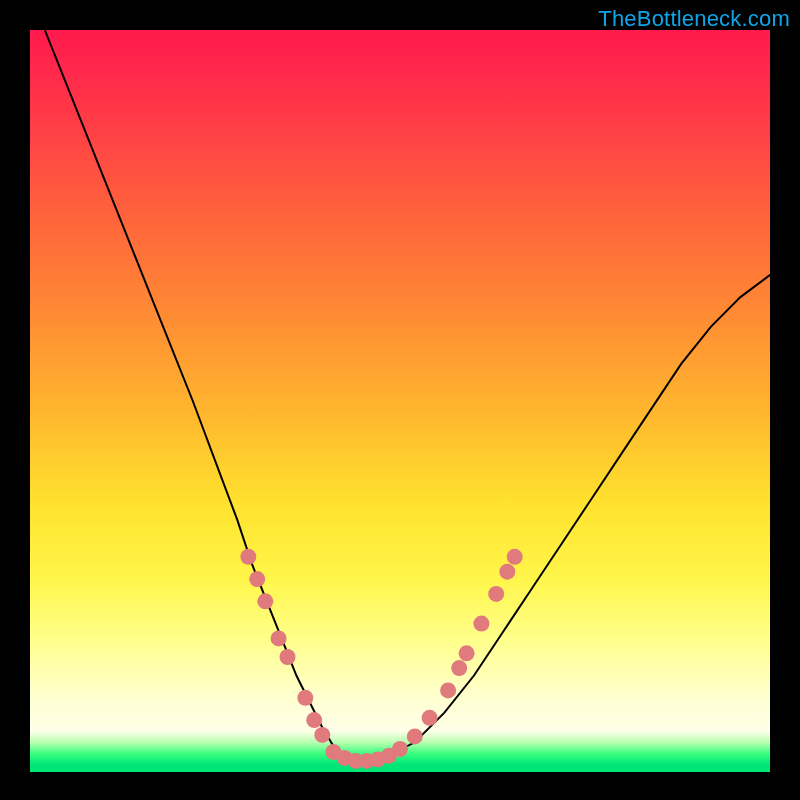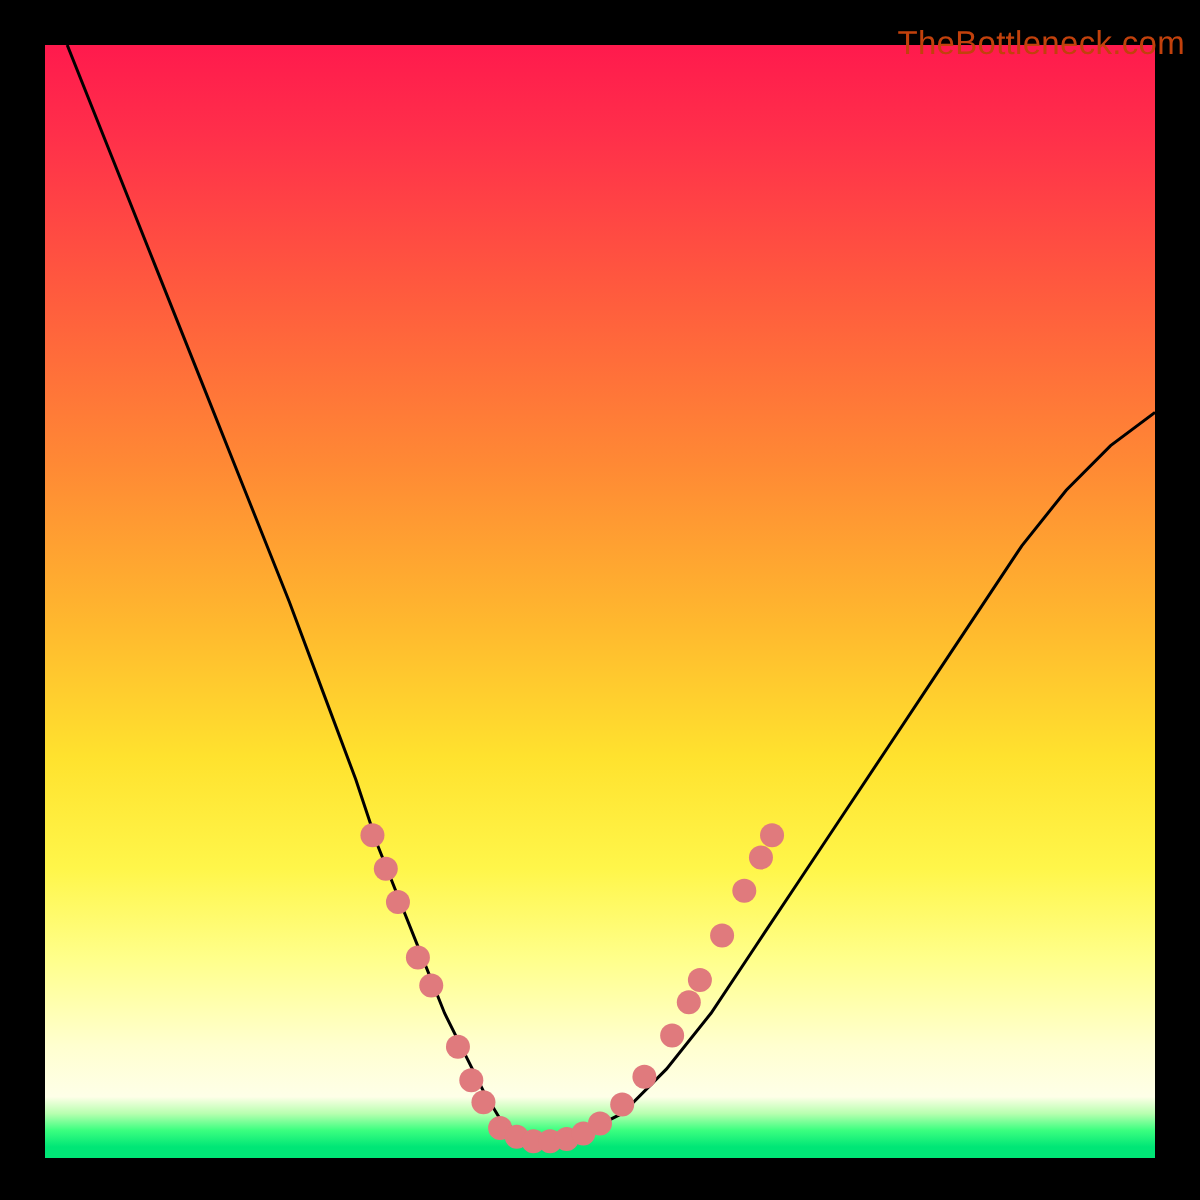--- a/index.html
+++ b/index.html
@@ -46,24 +46,24 @@
   .svg-layer {
     position: absolute;
     left: 0;
     top: 0;
     width: 740px;
     height: 742px;
     pointer-events: none;
   }
   .watermark {
     position: absolute;
-    top: 16px;
+    top: 6px;
     right: 10px;
     font: 22px Arial, Helvetica, sans-serif;
-    color: #c2410c;
+    color: #0ea5e9;
     letter-spacing: 0.2px;
     user-select: none;
   }
   .curve {
     fill: none;
     stroke: #000;
     stroke-width: 2;
   }
   .dot {
     fill: #e07a7d;

